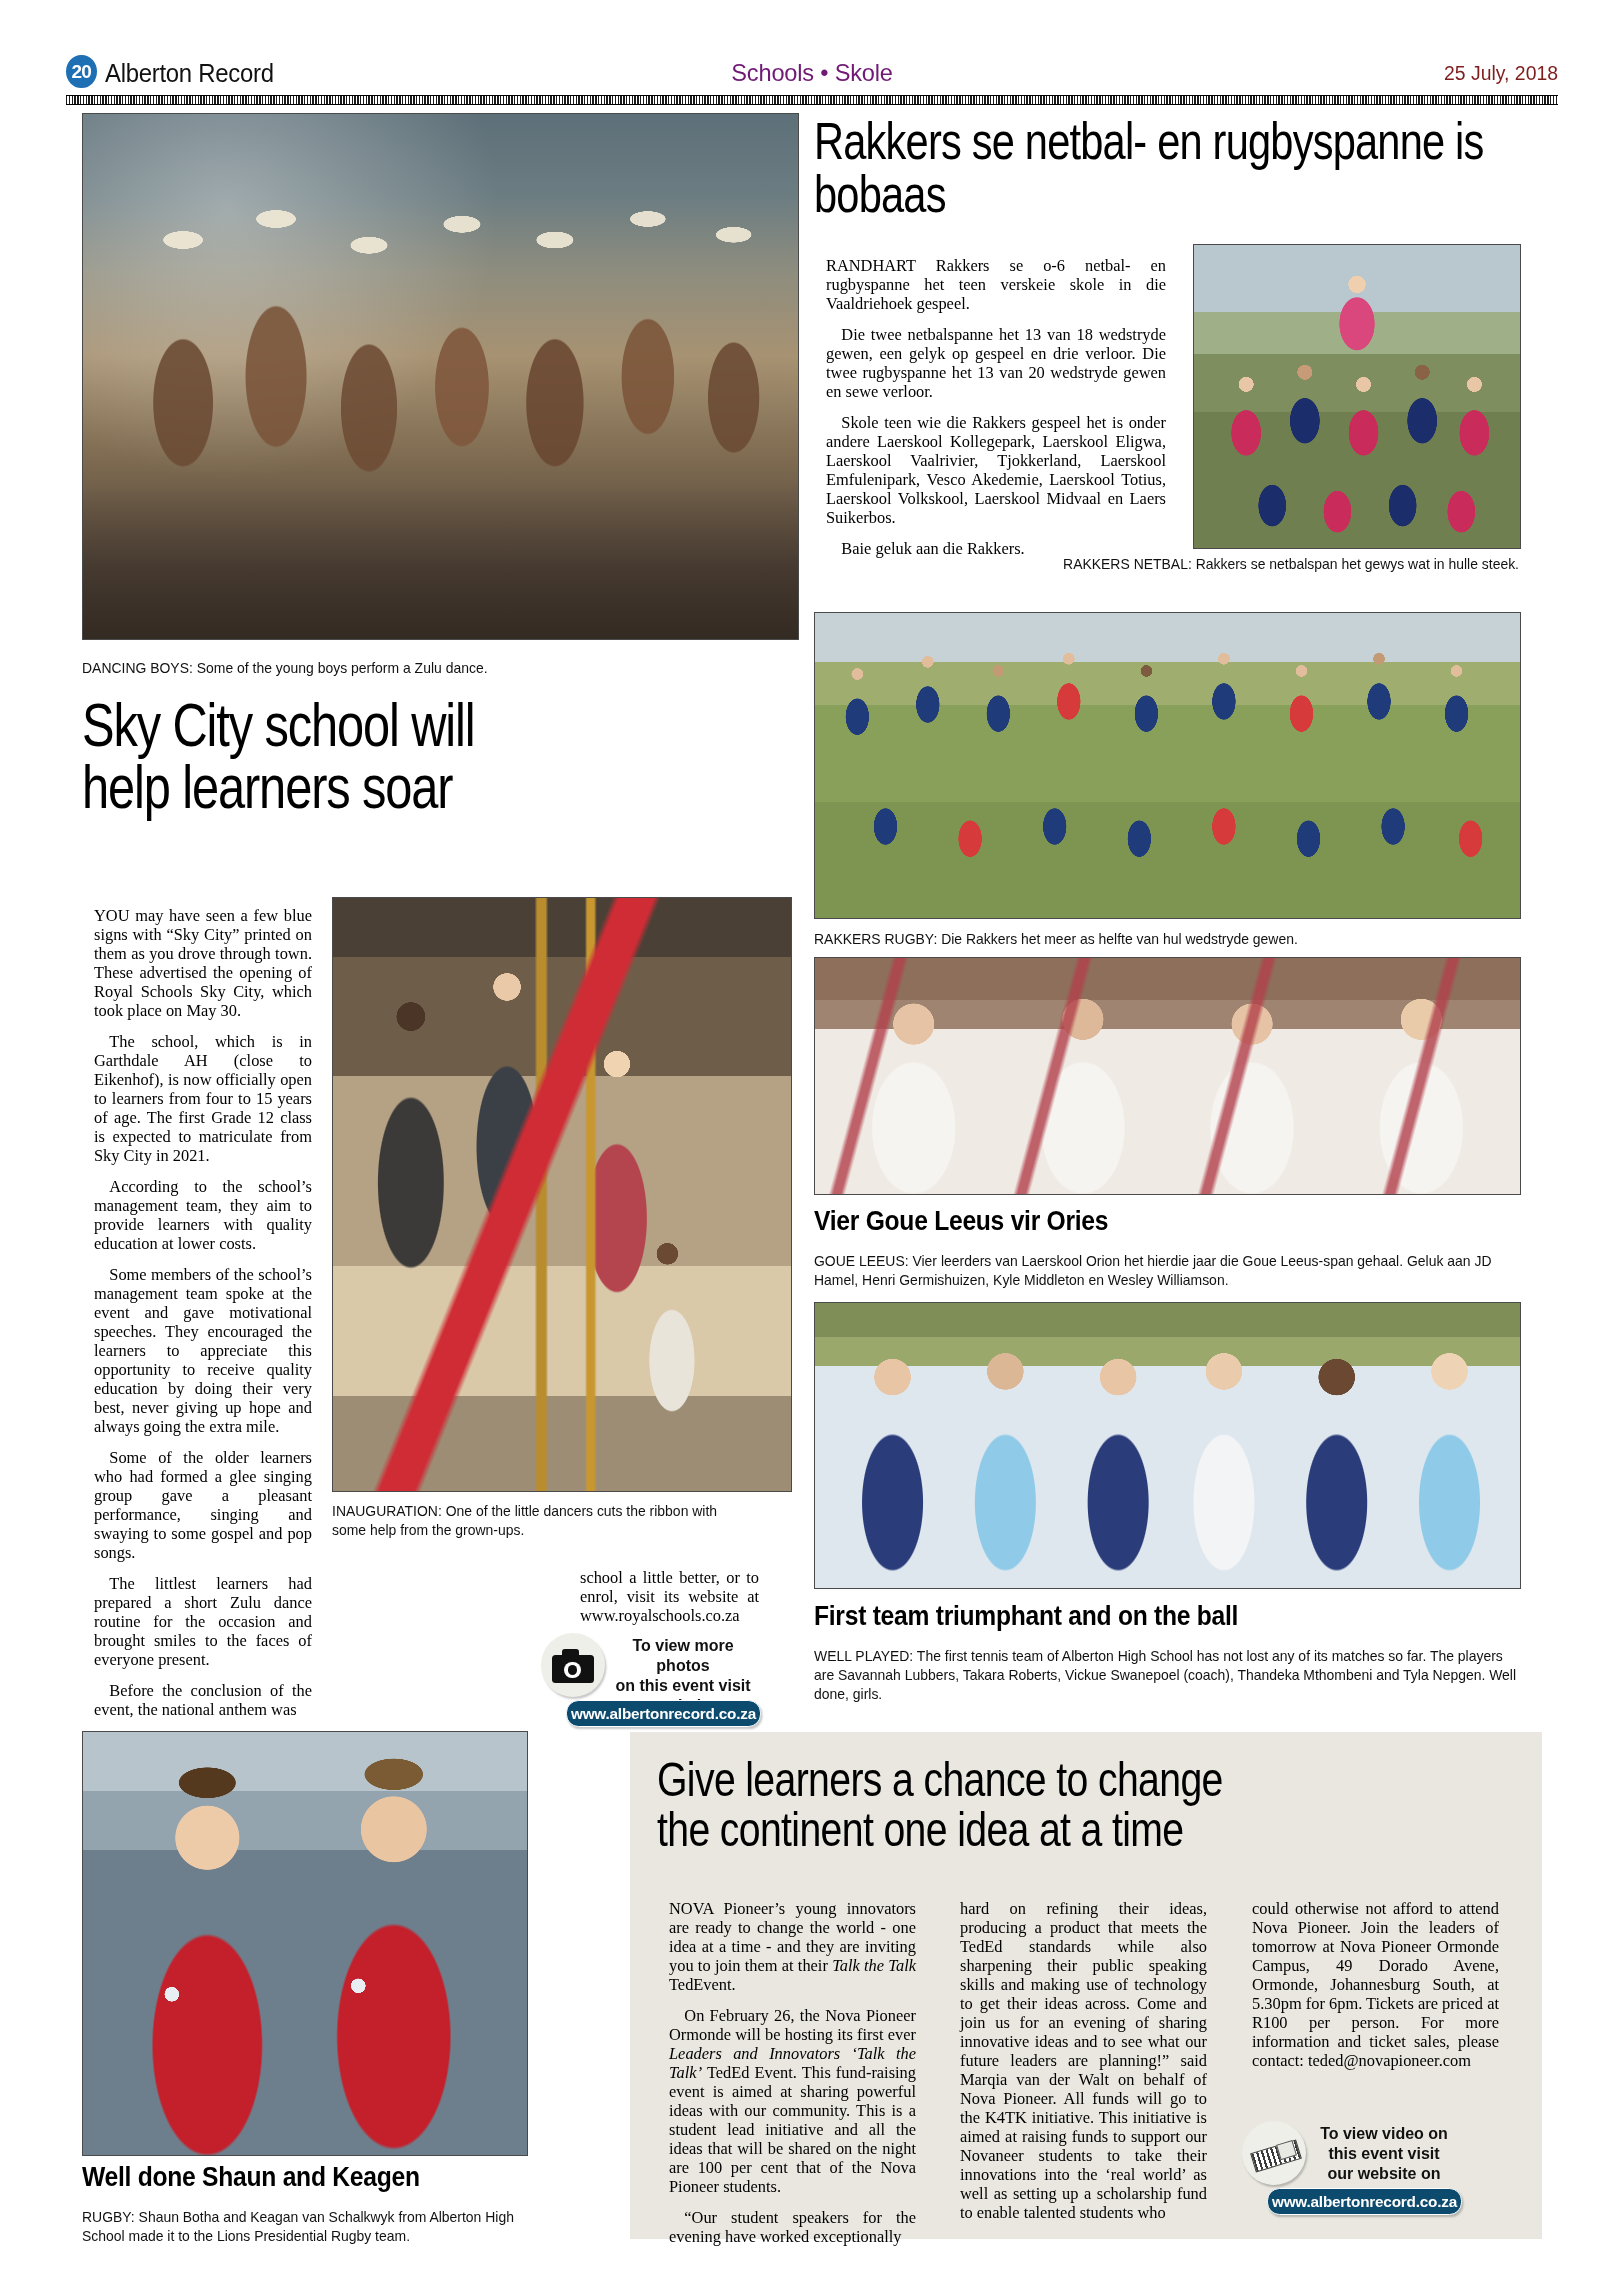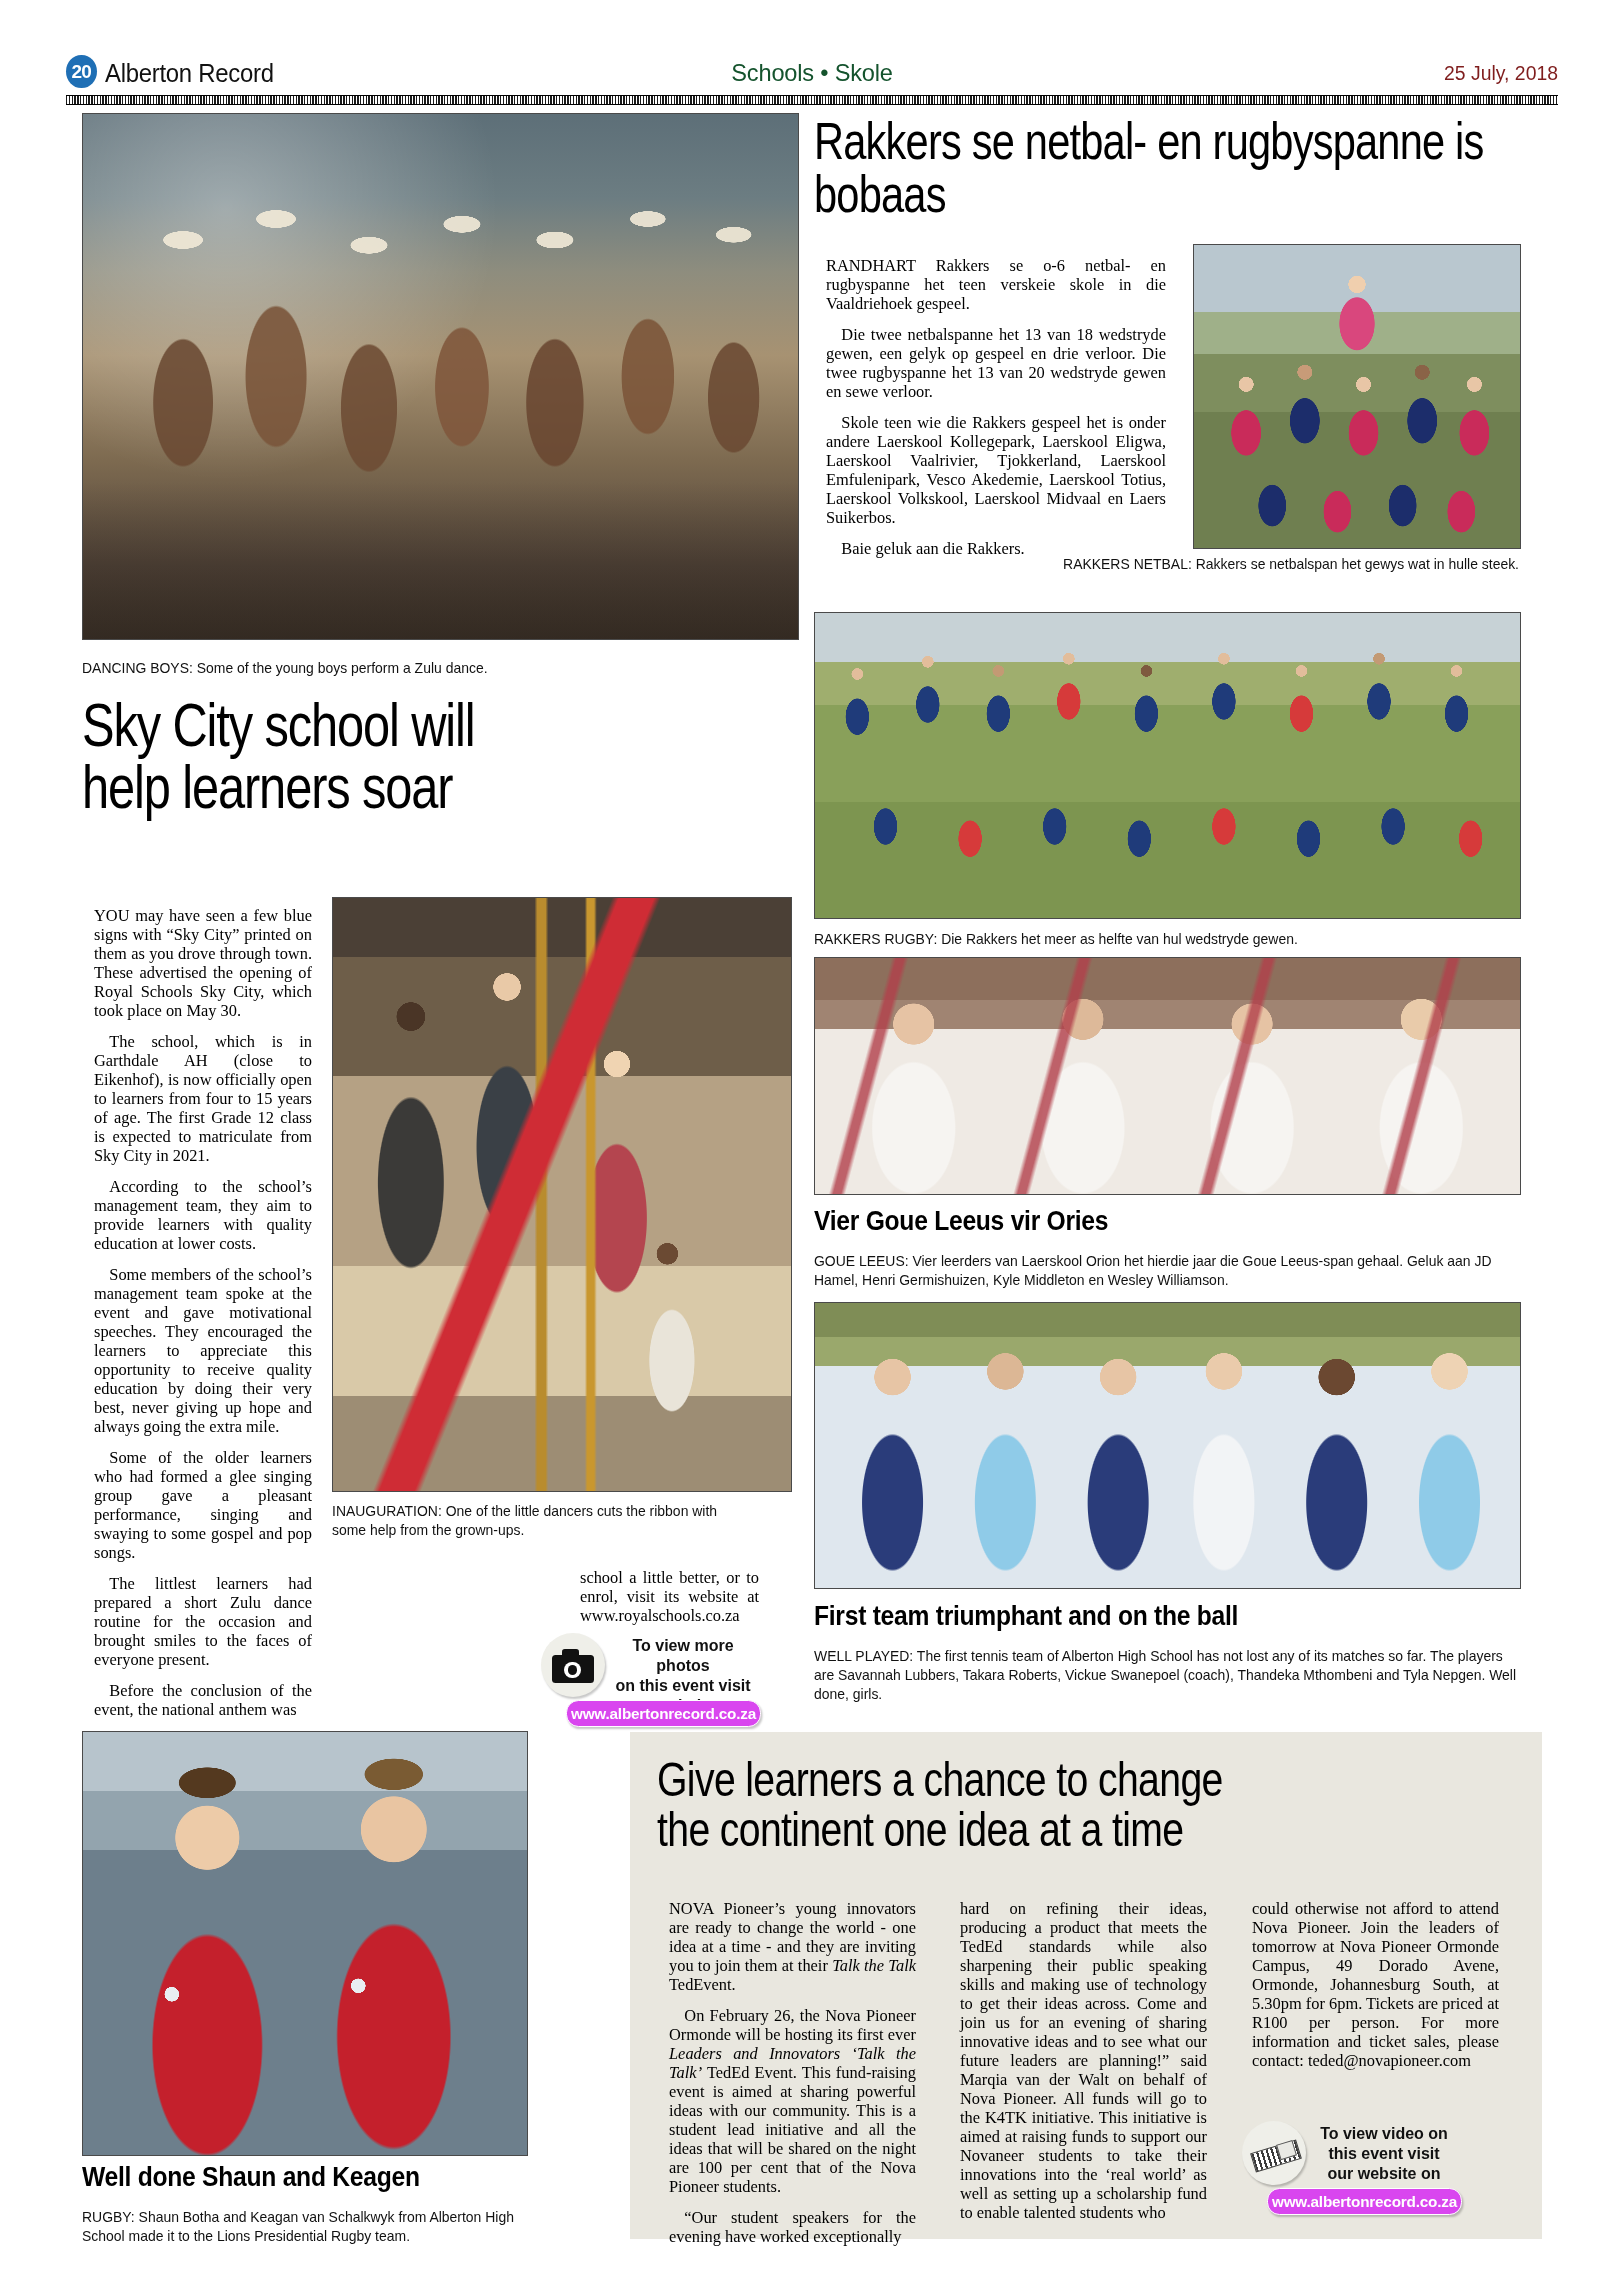--- a/index.html
+++ b/index.html
@@ -23,21 +23,21 @@
   }
   .masthead-title {
     position:absolute; left:39px; top:4.2px;
     font-family:"Liberation Sans", sans-serif;
     font-size:26px; font-weight:normal; letter-spacing:-0.3px; color:#111;
     transform:scaleX(0.92); transform-origin:left center;
   }
   .masthead-section {
     position:absolute; left:50%; top:5.6px; transform:translateX(-50%);
     font-family:"Liberation Sans", sans-serif;
-    font-size:23.6px; color:#14532d; letter-spacing:-0.2px;
+    font-size:23.6px; color:#701a75; letter-spacing:-0.2px;
   }
   .masthead-date {
     position:absolute; right:0; top:8.3px;
     font-family:"Liberation Sans", sans-serif;
     font-size:19.4px; color:#7f1d1d;
   }
   .masthead-rule {
     position:absolute; left:66px; right:66px; top:95px; height:7.6px;
     background:repeating-linear-gradient(to right,#1a1a1a 0 1.4px,#ffffff 1.4px 2.8px);
     border-top:0.7px solid #000; border-bottom:0.7px solid #000;
@@ -114,21 +114,21 @@
     border:1.4px solid #555; background:#e9e9e4; transform:rotate(-17deg);
   }
   .promo .ptext {
     position:absolute; left:69px; top:2.8px;
     font-family:"Liberation Sans", sans-serif;
     font-weight:bold; font-size:16px; line-height:20px;
     text-align:center; color:#111; white-space:pre-line; width:146px;
   }
   .promo .urlbar {
     position:absolute; left:25px; top:67px; width:193px; height:25px;
-    background:#d946ef; border:1.4px solid #fff; border-radius:12.5px;
+    background:#0c4a6e; border:1.4px solid #fff; border-radius:12.5px;
     box-shadow:1.4px 2.1px 2.1px rgba(0,0,0,0.22);
     font-family:"Liberation Sans", sans-serif; font-weight:bold;
     font-size:15.3px; color:#fff; line-height:25px; text-align:center;
     letter-spacing:-0.2px;
   }
 
   
   .panel { position:absolute; background:#e9e7df; }
 </style>
 </head>

